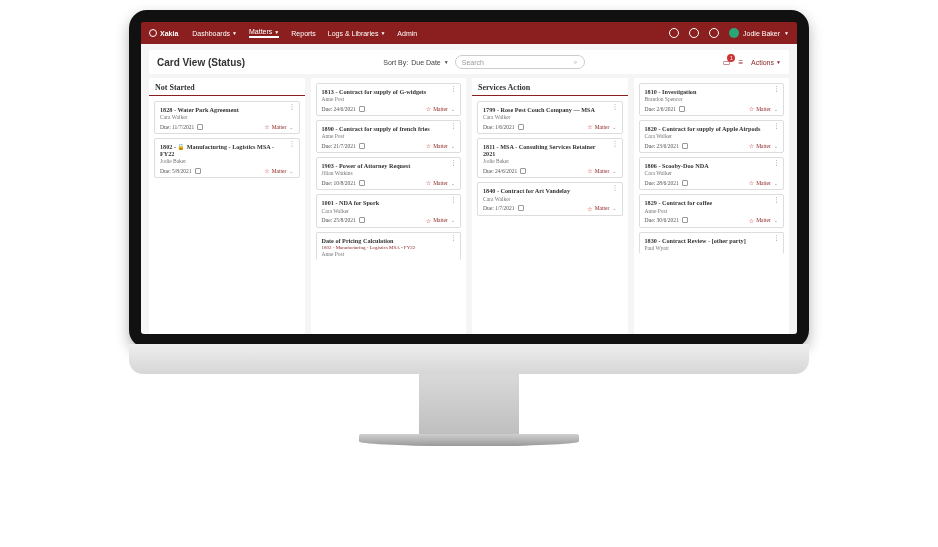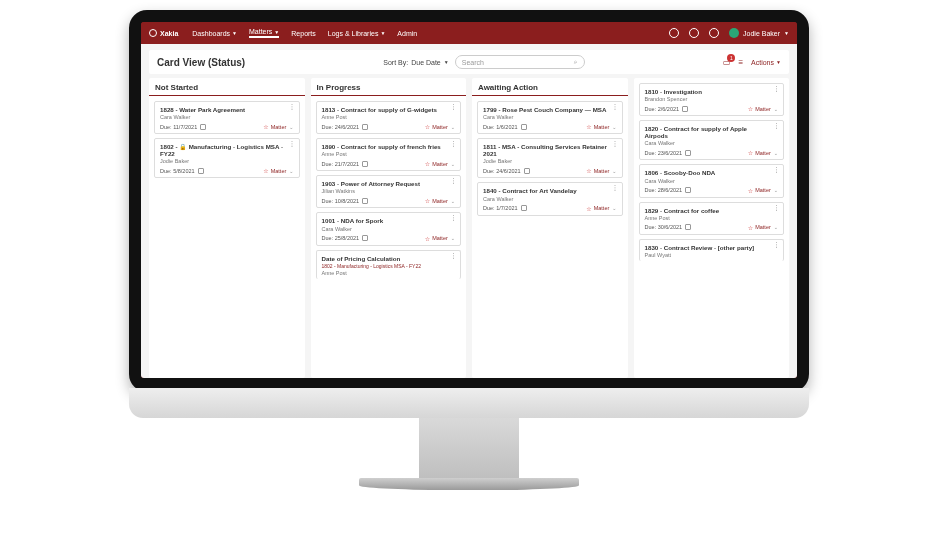--- a/index.html
+++ b/index.html
@@ -20,21 +20,21 @@
     }
     .bezel {
       border: 12px solid #111;
       border-bottom-width: 14px;
       border-radius: 18px;
       background: #111;
       box-shadow: 0 6px 14px rgba(0,0,0,0.3);
     }
     .screen {
       background: #8b1e1e;
-      height: 356px;
+      height: 312px;
       border-radius: 3px;
       padding: 0;
       overflow: hidden;
     }
     .stand-neck {
       width: 100px;
       height: 60px;
       background: linear-gradient(#d9d9d9, #bfbfbf);
       margin: 0 auto;
     }
@@ -117,21 +117,21 @@
     .badge {
       position: absolute; top: -4px; right: -5px;
       background: #c33; color: #fff; border-radius: 50%;
       width: 8px; height: 8px; font-size: 5px; display: flex; align-items: center; justify-content: center;
     }
     .actions-btn {
       color: #8b1e1e; font-size: 7px; display: flex; align-items: center; gap: 2px; cursor: pointer;
     }
 
     
-    .board { display: flex; gap: 6px; flex: 1; overflow: hidden; }
+    .board { display: flex; gap: 6px; flex: 1; overflow: hidden; font-family: Liberation Serif, serif; }
     .column {
       flex: 1;
       background: #fff;
       border-radius: 2px;
       display: flex;
       flex-direction: column;
       overflow: hidden;
     }
     .col-head {
       font-size: 8px;
@@ -279,21 +279,20 @@
                         <span class="star">☆</span>
                         <span>Matter</span>
                       </div>
                       <span class="chev">⌄</span>
                     </div>
                   </div>
                 </div>
               </div>
             </div>
             <div class="column">
-              <div class="col-head">In Progress</div>
               <div class="col-body">
                 <div class="card">
                   <div class="kebab">⋮</div>
                   <div class="card-title">1813 - Contract for supply of G-widgets</div>
                   <div class="card-sub">Anne Post</div>
                   <div class="card-row">
                     <div class="due">
                       <span>Due: 24/6/2021</span>
                       <span class="cal-ic"></span>
                     </div>
@@ -362,21 +361,21 @@
                 </div>
                 <div class="card partial">
                   <div class="kebab">⋮</div>
                   <div class="card-title">Date of Pricing Calculation</div>
                   <div class="card-extra">1802 - Manufacturing - Logistics MSA - FY22</div>
                   <div class="card-sub">Anne Post</div>
                 </div>
               </div>
             </div>
             <div class="column">
-              <div class="col-head">Awaiting Action</div>
+              <div class="col-head">Services Action</div>
               <div class="col-body">
                 <div class="card">
                   <div class="kebab">⋮</div>
                   <div class="card-title">1799 - Rose Pest Couch Company — MSA</div>
                   <div class="card-sub">Cara Walker</div>
                   <div class="card-row">
                     <div class="due">
                       <span>Due: 1/6/2021</span>
                       <span class="cal-ic"></span>
                     </div>

